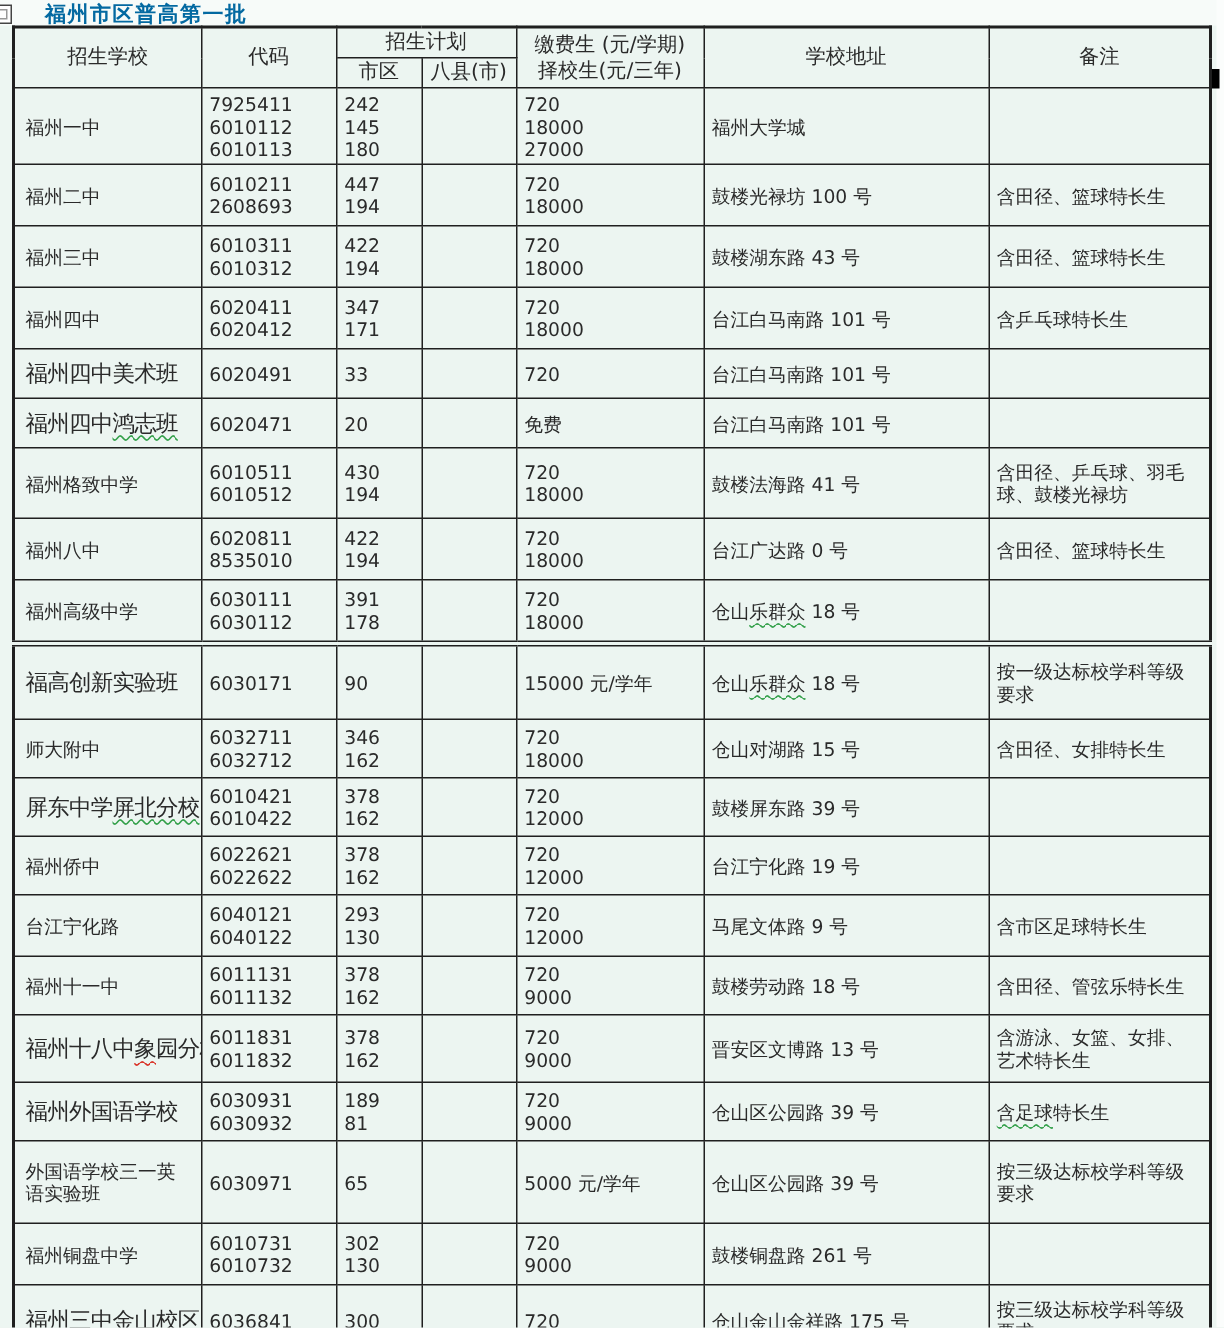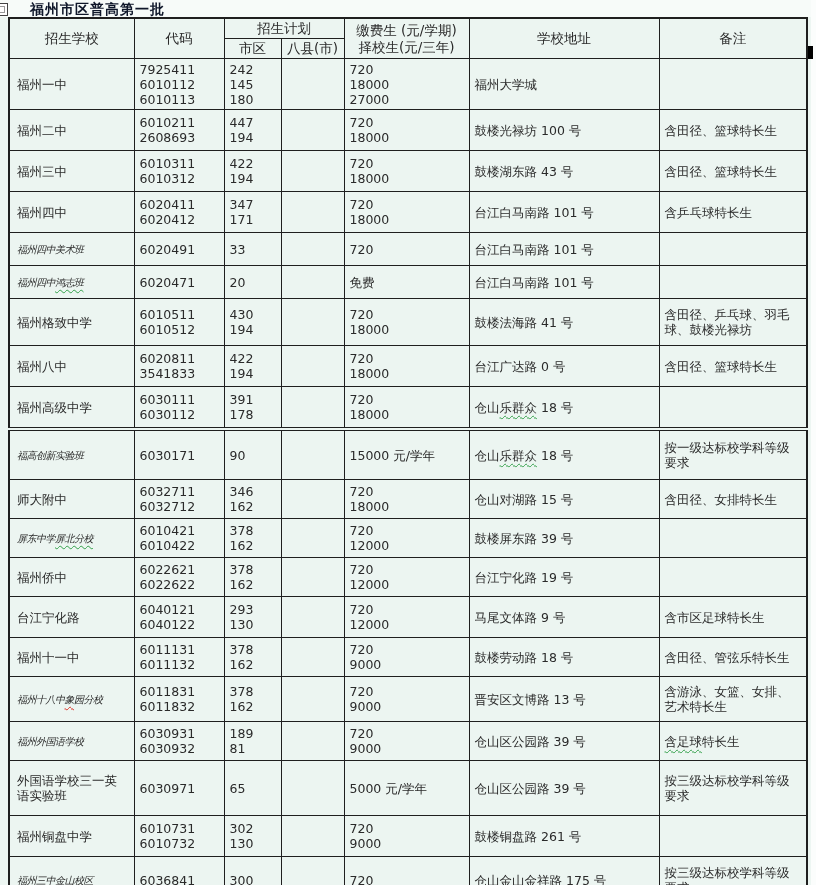--- a/index.html
+++ b/index.html
@@ -8,21 +8,21 @@
   }
   html,body{margin:0;padding:0;}
   body{
     width:816px;height:885px;overflow:hidden;position:relative;
     background:var(--bg);color:var(--text);
     font-family:"DejaVu Sans","Liberation Sans",sans-serif;
   }
   .top-strip{position:absolute;left:0;top:0;width:816px;height:17px;background:var(--strip);}
   .right-strip{position:absolute;right:0;top:0;width:5px;height:885px;background:#fbfdfc;}
   .doc-title{
-    position:absolute;left:30px;top:1px;font-size:14px;font-weight:bold;color:#0f172a;
+    position:absolute;left:30px;top:1px;font-size:14px;font-weight:bold;color:#0369a1;
     letter-spacing:1px;white-space:nowrap;
   }
   .move-handle{
     position:absolute;left:-5px;top:3px;width:13px;height:13px;background:#fff;
     border:1px solid #444;box-sizing:border-box;
   }
   .move-handle::after{content:"";position:absolute;left:2px;top:2px;right:2px;bottom:2px;border:1px solid #999;}
   .sel-tick{position:absolute;left:806px;top:46px;width:7px;height:13px;background:#000;}
 
   table.adm{
@@ -36,21 +36,21 @@
   }
   .adm thead th{font-size:13.5px;font-weight:normal;text-align:center;padding:1px 2px;line-height:17px;}
   .adm{border:2px solid var(--border);}
   .fee-head{font-size:11.5px;line-height:14px;}
   .col-school{width:125px}.col-code{width:90px}.col-city{width:57px}
   .col-county{width:63px}.col-fee{width:125px}.col-addr{width:190px}.col-remark{width:148px}
 
   .adm td.num{vertical-align:middle;}
   .adm td .line{white-space:nowrap;}
   .adm td.school-cell{padding-left:7px;}
-  .school-compressed{white-space:nowrap;font-size:10px;letter-spacing:-0.5px;font-style:italic;}
+  .school-compressed{white-space:nowrap;font-size:15px;letter-spacing:-0.5px;}
   .wavy-green{text-decoration:underline wavy var(--green);text-decoration-thickness:1px;text-underline-offset:3px;}
   .wavy-red{text-decoration:underline wavy var(--red);text-decoration-thickness:1px;text-underline-offset:3px;}
 
   
   tbody tr:nth-child(1) td{height:46px}
   tbody tr:nth-child(2) td,tbody tr:nth-child(3) td,tbody tr:nth-child(4) td{height:36px}
   tbody tr:nth-child(5) td,tbody tr:nth-child(6) td{height:28px}
   tbody tr:nth-child(7) td{height:42px}
   tbody tr:nth-child(8) td,tbody tr:nth-child(9) td{height:36px}
   tbody tr:nth-child(10) td{height:44px;border-top:4px double var(--border);}
@@ -222,21 +222,21 @@
           <div class="line">720</div>
           <div class="line">18000</div>
         </td>
         <td>鼓楼法海路 41 号</td>
         <td>含田径、乒乓球、羽毛球、鼓楼光禄坊</td>
       </tr>
       <tr>
         <td class="school-cell"><span>福州八中</span></td>
         <td class="num">
           <div class="line">6020811</div>
-          <div class="line">3541833</div>
+          <div class="line">8535010</div>
         </td>
         <td class="num">
           <div class="line">422</div>
           <div class="line">194</div>
         </td>
         <td class="num"></td>
         <td class="num">
           <div class="line">720</div>
           <div class="line">18000</div>
         </td>

